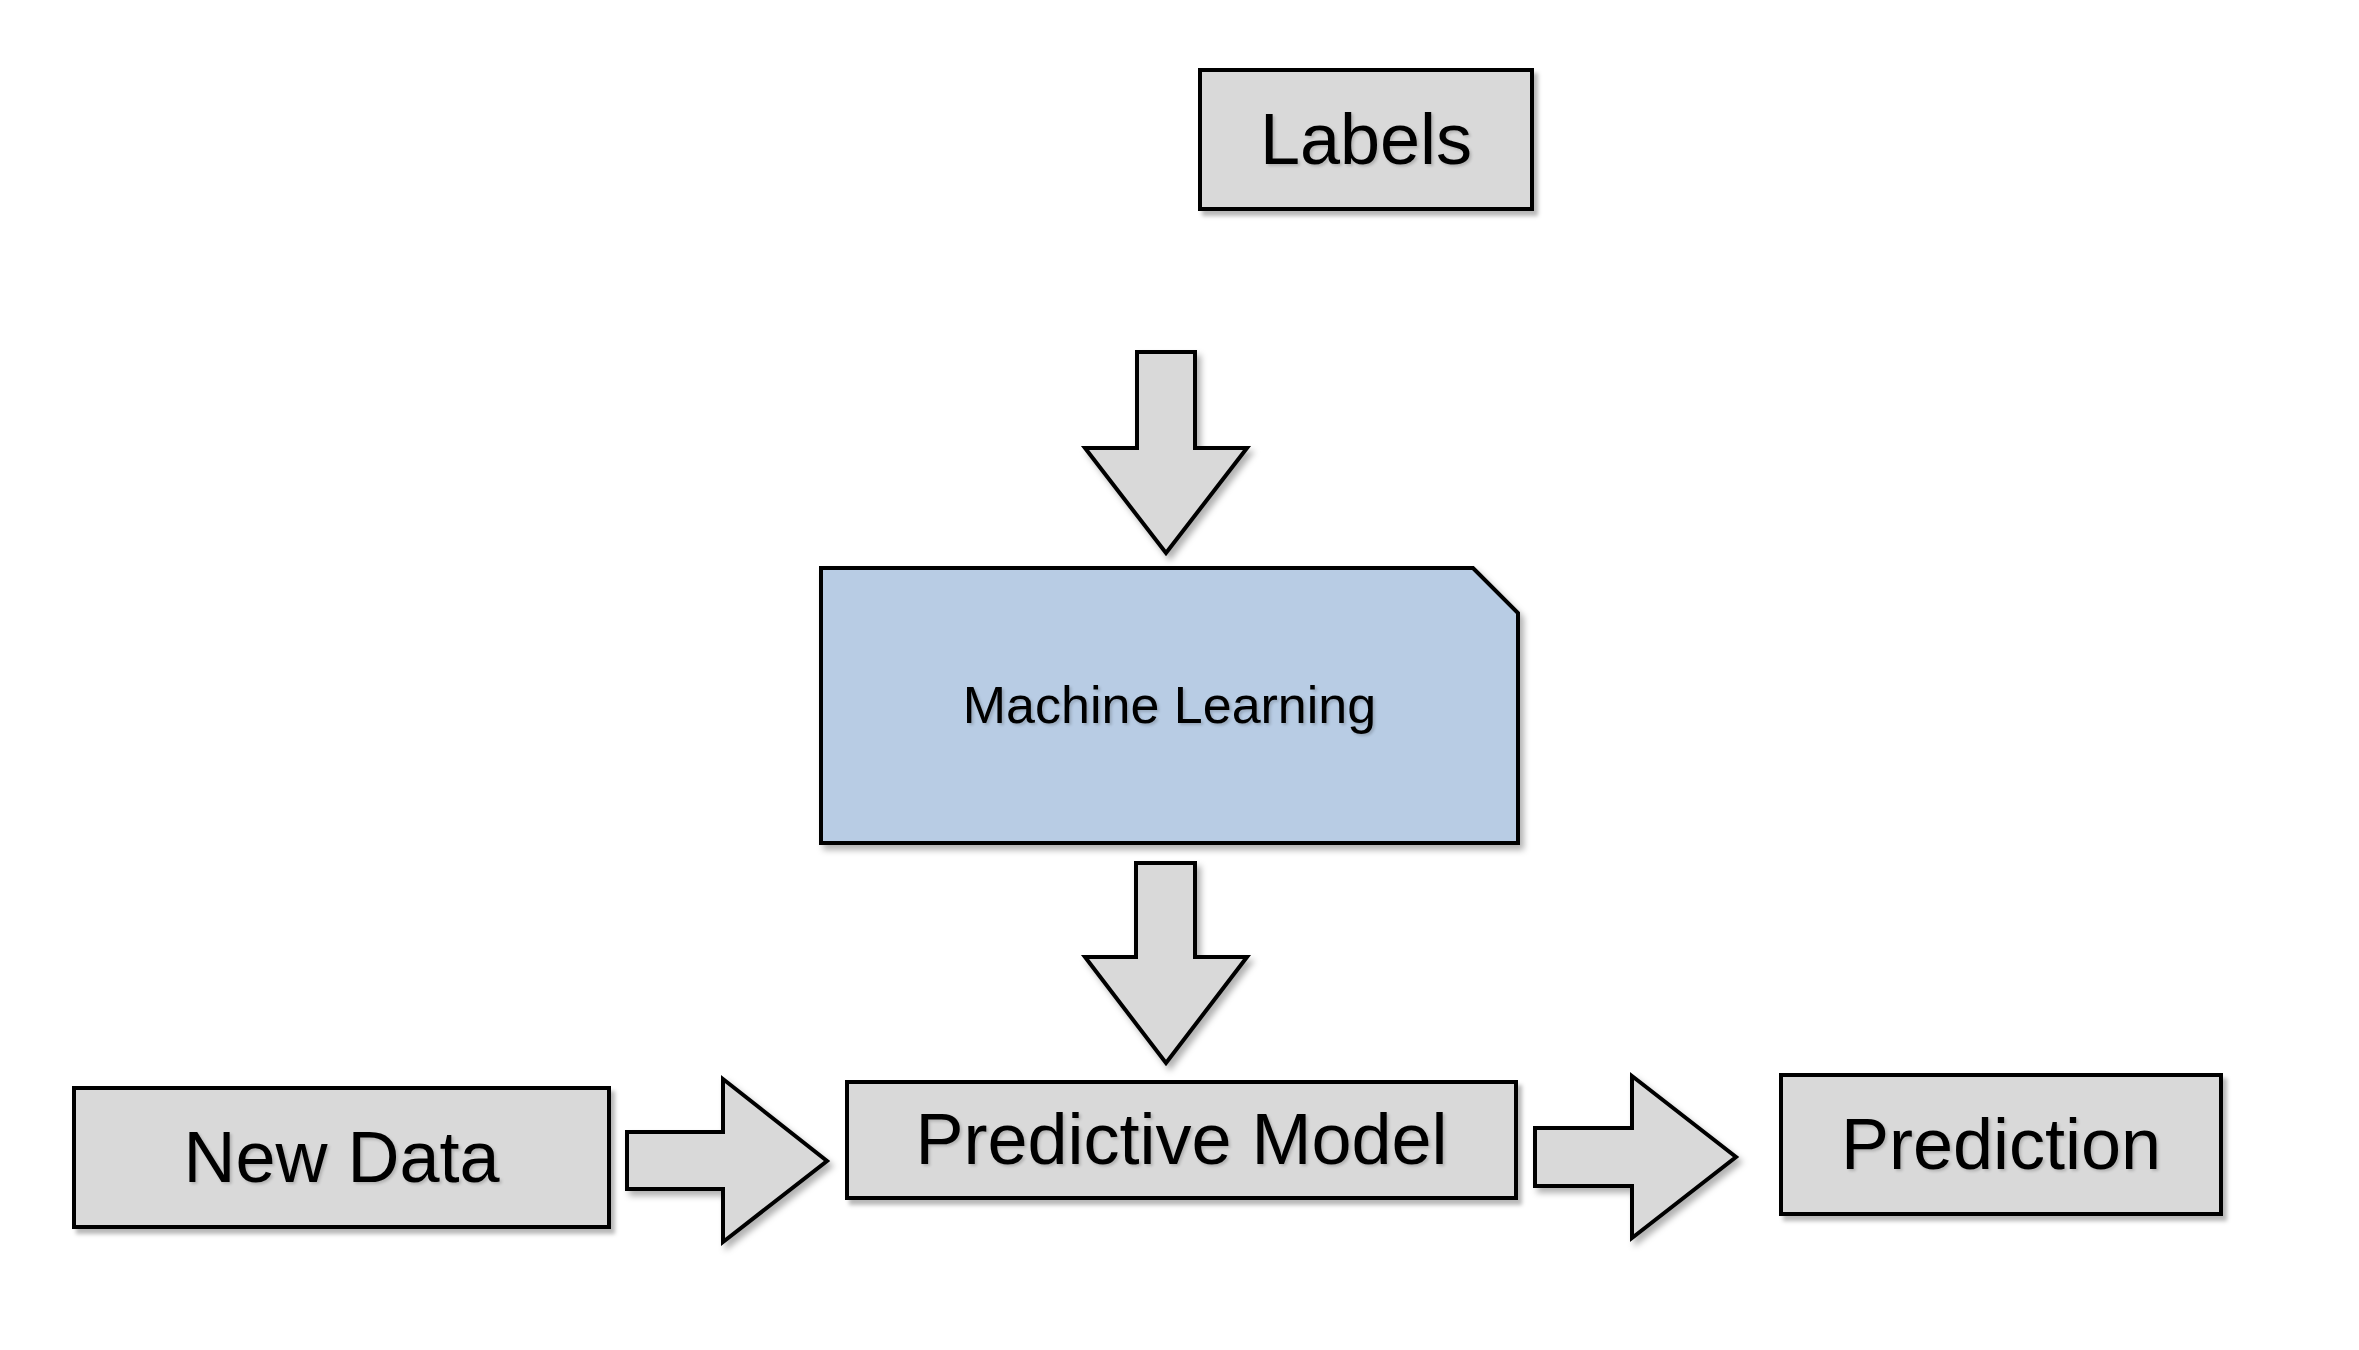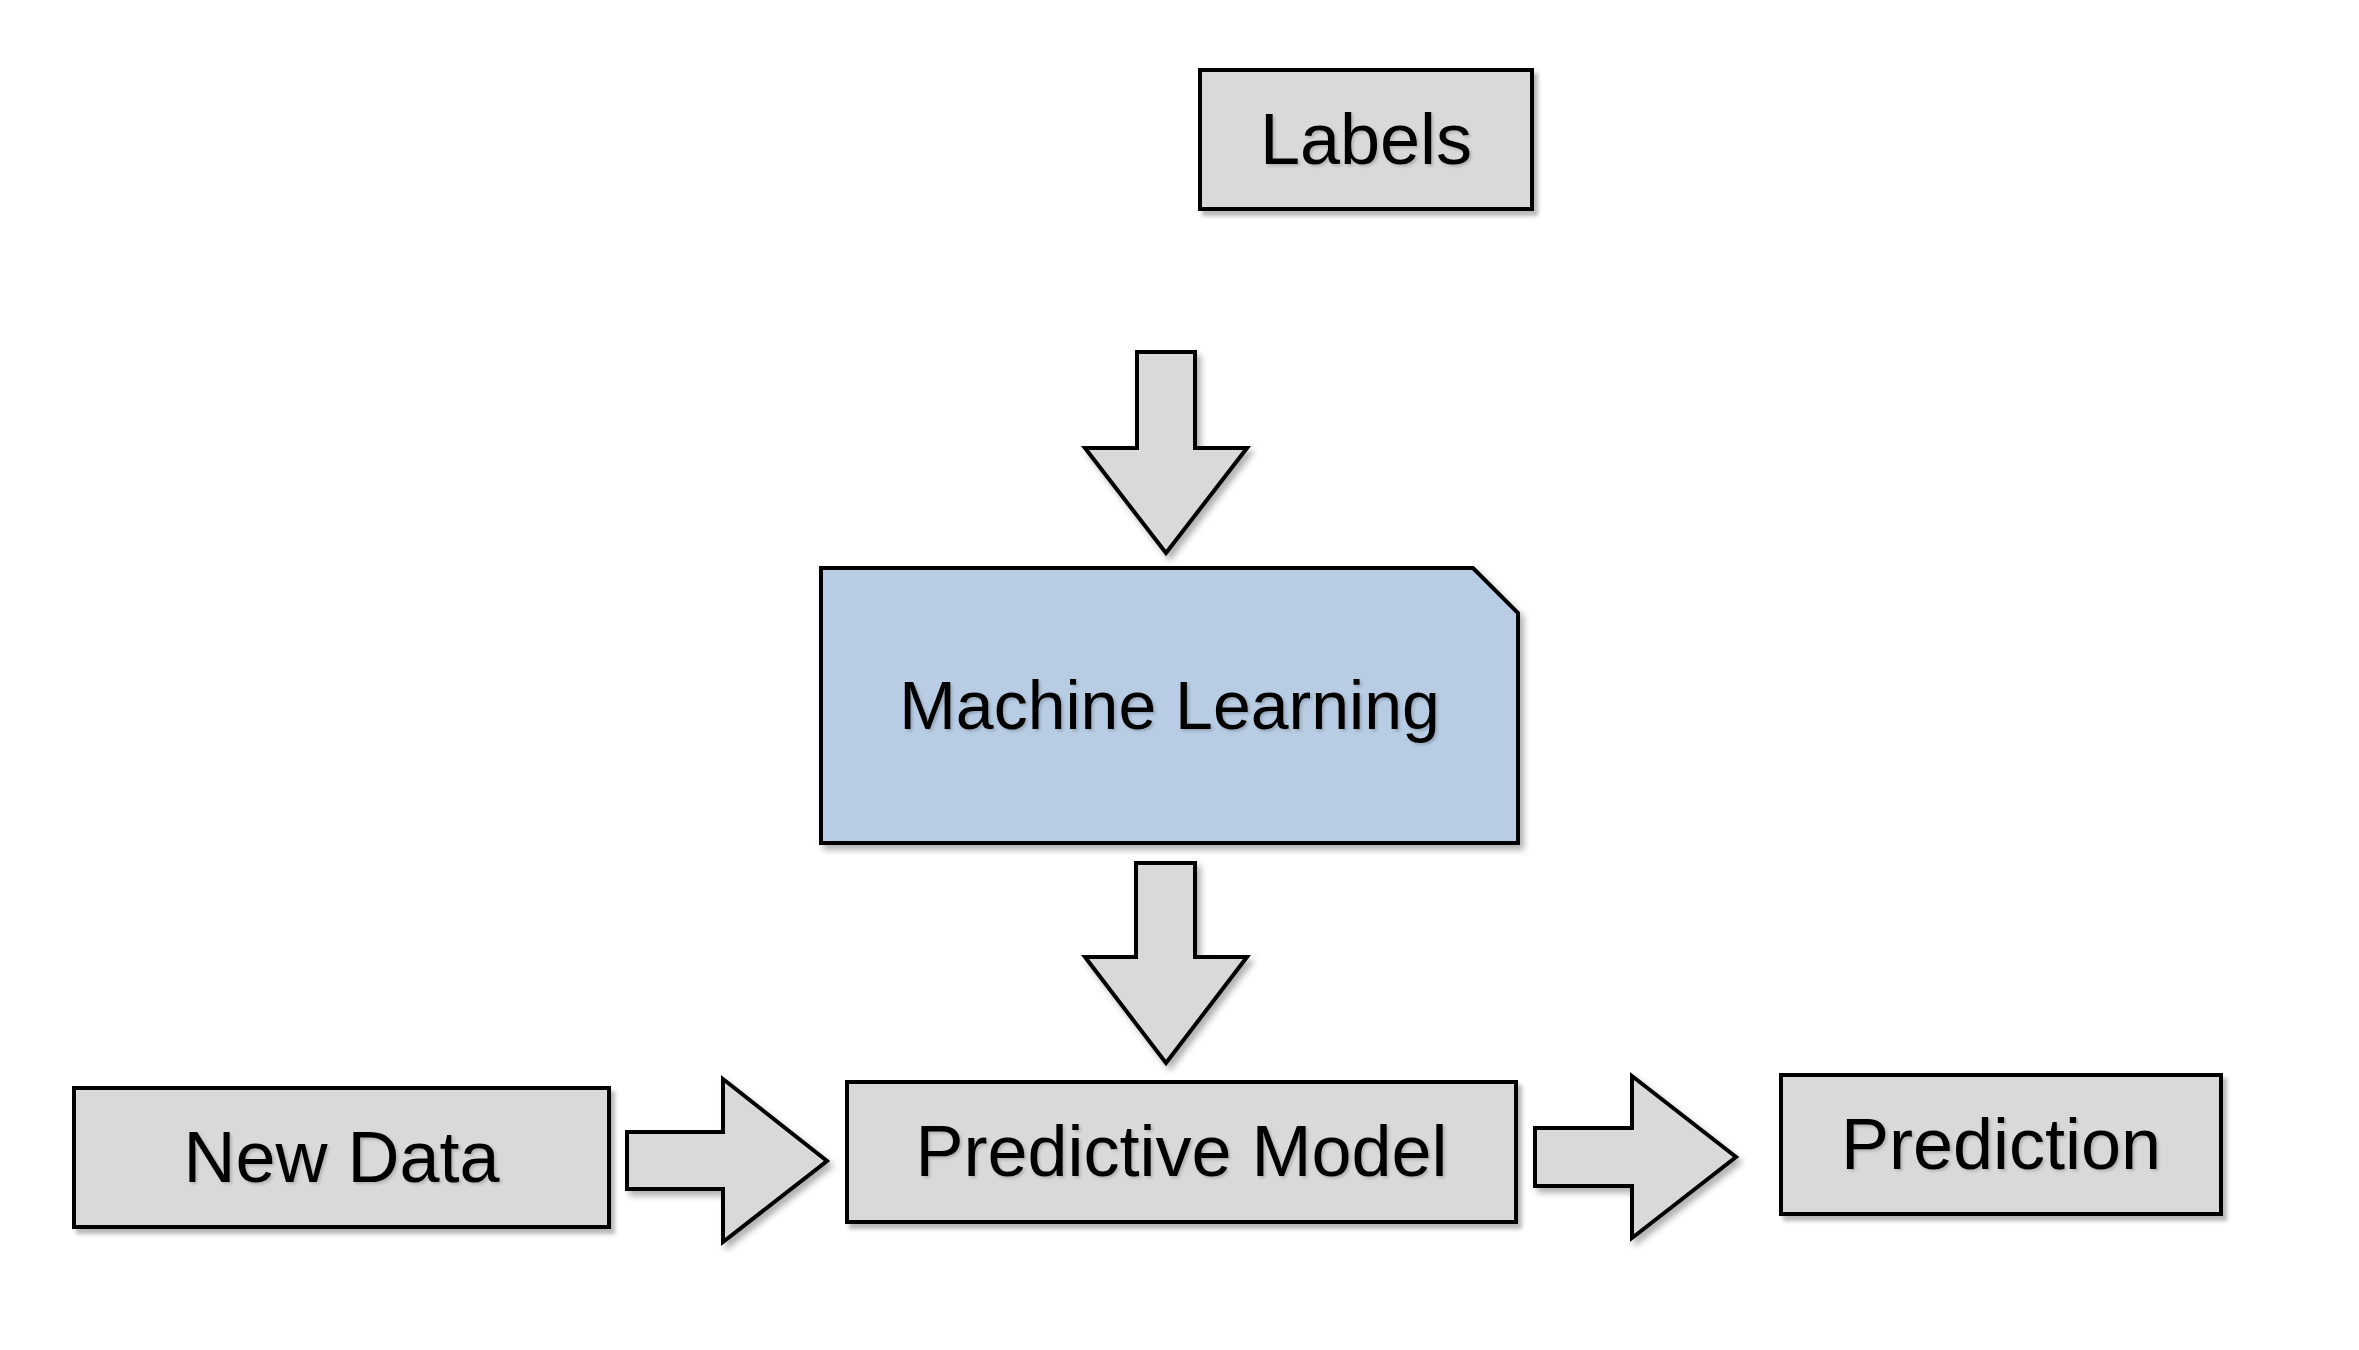--- a/index.html
+++ b/index.html
@@ -40,34 +40,34 @@
     align-items: center;
     justify-content: center;
     font-size: 72px;
     line-height: 1.1;
     white-space: nowrap;
     text-shadow: 2px 2px 3px rgba(0,0,0,0.18);
   }
   .box-labels      { left: 1198px; top: 68px;   width: 336px; height: 143px; z-index: 3; }
   .box-training    { left: 883px;  top: 172px;  width: 547px; height: 142px; z-index: 2; }
   .box-newdata     { left: 72px;   top: 1086px; width: 539px; height: 143px; z-index: 2; }
-  .box-model       { left: 845px;  top: 1080px; width: 673px; height: 144px; z-index: 2; }
+  .box-model       { left: 845px;  top: 1080px; width: 673px; height: 120px; z-index: 2; }
   .box-prediction  { left: 1763px; top: 1073px; width: 444px; height: 143px; z-index: 2; margin-left: 16px; }
   .ml-label {
     position: absolute;
     left: 821px;
     top: 568px;
     width: 697px;
     height: 275px;
     z-index: 2;
     display: flex;
     flex-direction: column;
     align-items: center;
     justify-content: center;
-    font-size: 68px;
+    font-size: 52px;
     line-height: 1.4;
     text-align: center;
     white-space: nowrap;
     text-shadow: 2px 2px 3px rgba(0,0,0,0.18);
   }
 </style>
 </head>
 <body>
 
 <div class="canvas">

